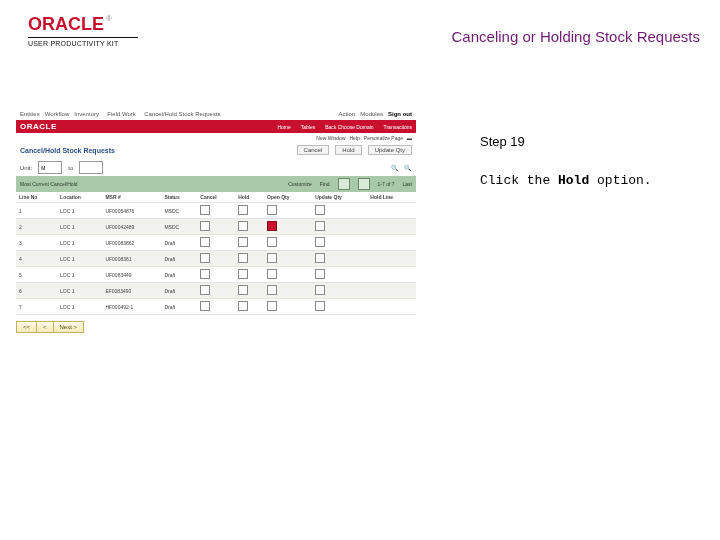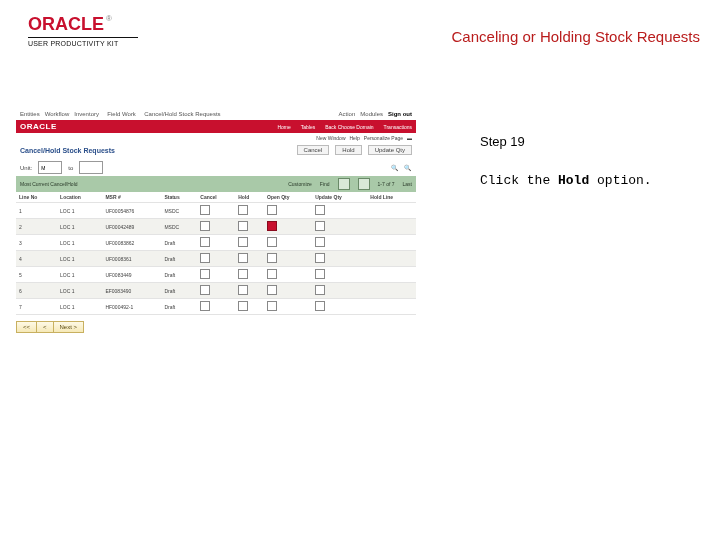--- a/index.html
+++ b/index.html
@@ -47,21 +47,21 @@
     font-size: 7px;
     letter-spacing: 0.2px;
     color: #111;
   }
   
   .lesson-title {
     position: absolute;
     right: 20px;
     top: 28px;
     font-size: 15px;
-    color: #b91c1c;
+    color: #701a75;
   }
   
   .shot {
     position: absolute;
     left: 16px;
     top: 108px;
     width: 400px;
     height: 250px;
     background: #fff;
     font-size: 6px;

